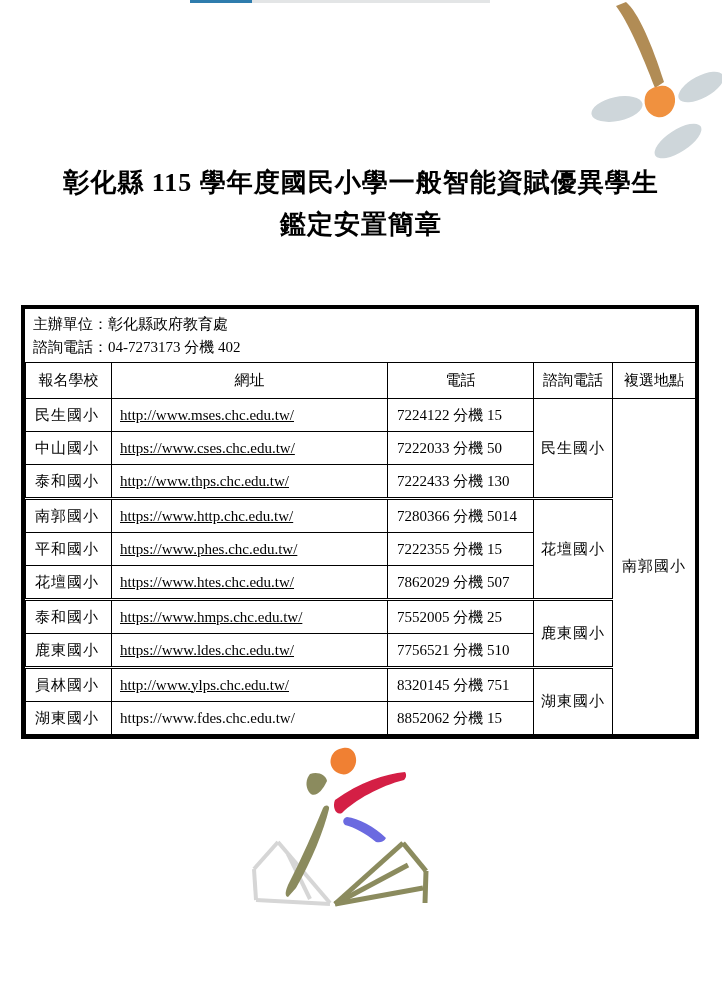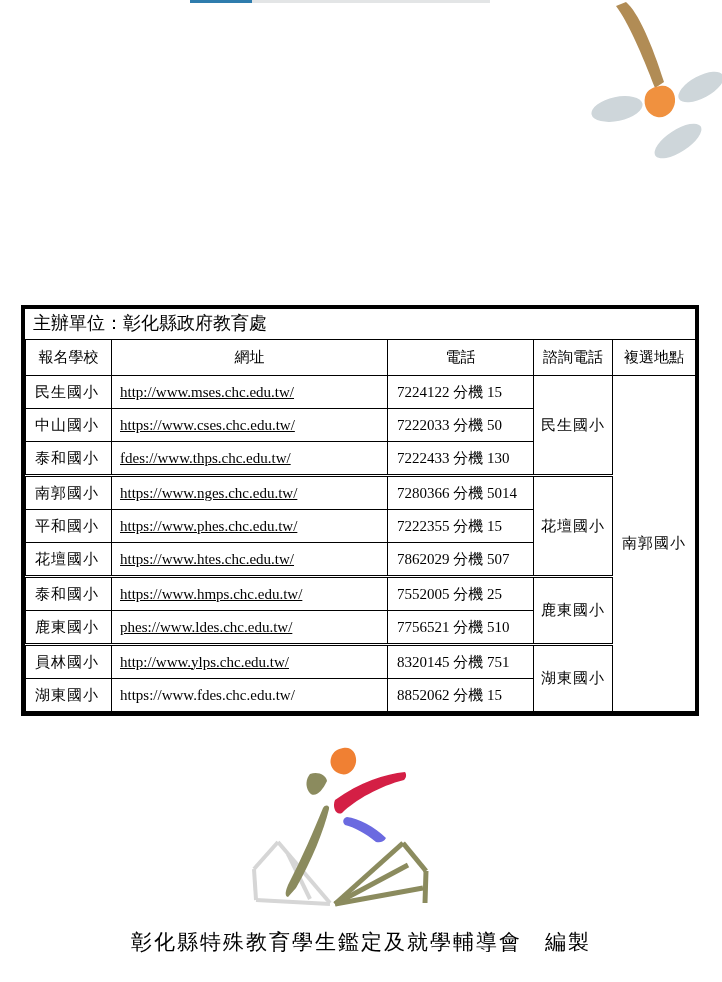--- a/index.html
+++ b/index.html
@@ -19,21 +19,21 @@
     font-weight:bold;font-size:26px;line-height:42px;letter-spacing:1px;
   }
   .subtitle{
     position:absolute;top:243px;right:15px;font-size:13px;letter-spacing:0.5px;
   }
   
   .table-wrap{
     position:absolute;left:21px;top:305px;width:678px;box-sizing:border-box;
     border:4px solid #000;background:#fff;
   }
-  .info{padding:4px 8px 3px 8px;font-size:18px;font-family:Liberation Mono, monospace;}
+  .info{padding:4px 8px 3px 8px;font-size:15px;}
   .info div{line-height:23px;}
   table{border-collapse:collapse;width:100%;table-layout:fixed;font-size:15px;}
   th,td{border:1px solid #000;padding:4px;overflow:hidden;white-space:nowrap;}
   th{font-weight:normal;text-align:center;height:27px;}
   td{height:24px;}
   td.school{padding-left:9px;letter-spacing:1px;}
   td.url{padding-left:8px;font-size:15px;}
   td.phone{padding-left:9px;margin-top:43px;}
   td.site{text-align:center;letter-spacing:1px;}
   tr.group-end td{border-bottom:3px double #000;}
@@ -57,25 +57,30 @@
   <div class="bar gray"></div>
 
   <svg class="flower" viewBox="0 0 132 162" aria-hidden="true">
     <ellipse cx="111" cy="85" rx="25" ry="11" fill="#ced6da" transform="rotate(-28 111 85)"></ellipse>
     <ellipse cx="27" cy="107" rx="26" ry="12" fill="#ced6da" transform="rotate(-12 27 107)"></ellipse>
     <ellipse cx="88" cy="139" rx="27" ry="11" fill="#ced6da" transform="rotate(-33 88 139)"></ellipse>
     <path d="M36,0 C48,10 62,42 74,80 L65,86 C52,52 38,20 26,4 Z" fill="#b18c55"></path>
     <path d="M70,84 c10,-2 16,7 15,16 c-1,9 -9,17 -18,15 c-9,-2 -14,-11 -12,-20 c2,-8 9,-10 15,-11 z" fill="#f0913f"></path>
   </svg>
 
+  <div class="title">
+    <div>彰化縣 115 學年度國民小學一般智能資賦優異學生</div>
+    <div>鑑定安置簡章</div>
+  </div>
 
 
   <div class="table-wrap">
     <div class="info">
       <div>主辦單位：彰化縣政府教育處</div>
+      <div>諮詢電話：04-7273173 分機 402</div>
     </div>
     <table>
       <colgroup>
         <col style="width:86px">
           <col style="width:276px">
           <col style="width:146px">
           <col style="width:79px">
           <col style="width:83px">
       </colgroup>
       <thead>
@@ -95,26 +100,26 @@
           <td class="site" rowspan="3">民生國小</td>
           <td class="site" rowspan="10">南郭國小</td>
         </tr>
         <tr>
           <td class="school">中山國小</td>
           <td class="url"><a href="#">https://www.cses.chc.edu.tw/</a></td>
           <td class="phone">7222033 分機 50</td>
         </tr>
         <tr class="group-end">
           <td class="school">泰和國小</td>
-          <td class="url"><a href="#">fdes://www.thps.chc.edu.tw/</a></td>
+          <td class="url"><a href="#">http://www.thps.chc.edu.tw/</a></td>
           <td class="phone">7222433 分機 130</td>
         </tr>
         <tr>
           <td class="school">南郭國小</td>
-          <td class="url"><a href="#">https://www.nges.chc.edu.tw/</a></td>
+          <td class="url"><a href="#">https://www.http.chc.edu.tw/</a></td>
           <td class="phone">7280366 分機 5014</td>
           <td class="site site-start" rowspan="3">花壇國小</td>
         </tr>
         <tr>
           <td class="school">平和國小</td>
           <td class="url"><a href="#">https://www.phes.chc.edu.tw/</a></td>
           <td class="phone">7222355 分機 15</td>
         </tr>
         <tr class="group-end">
           <td class="school">花壇國小</td>
@@ -122,21 +127,21 @@
           <td class="phone">7862029 分機 507</td>
         </tr>
         <tr>
           <td class="school">泰和國小</td>
           <td class="url"><a href="#">https://www.hmps.chc.edu.tw/</a></td>
           <td class="phone">7552005 分機 25</td>
           <td class="site site-start" rowspan="2">鹿東國小</td>
         </tr>
         <tr class="group-end">
           <td class="school">鹿東國小</td>
-          <td class="url"><a href="#">phes://www.ldes.chc.edu.tw/</a></td>
+          <td class="url"><a href="#">https://www.ldes.chc.edu.tw/</a></td>
           <td class="phone">7756521 分機 510</td>
         </tr>
         <tr>
           <td class="school">員林國小</td>
           <td class="url"><a href="#">http://www.ylps.chc.edu.tw/</a></td>
           <td class="phone">8320145 分機 751</td>
           <td class="site site-start" rowspan="2">湖東國小</td>
         </tr>
         <tr>
           <td class="school">湖東國小</td>
@@ -165,15 +170,14 @@
       <path d="M95,174 L183,158"></path>
     </g>
 
     <path d="M103,18 c9,-2 14,6 13,14 c-1,8 -8,14 -15,12 c-8,-2 -12,-9 -10,-16 c2,-7 7,-9 12,-10 z" fill="#f08033"></path>
     <path d="M70,44 C78,41 86,45 87,51 C82,62 74,69 69,62 C65,56 66,49 70,44 Z" fill="#8b8b5e"></path>
     <path d="M95,70 C120,52 145,44 165,42 C167,45 166,48 164,50 C140,56 115,70 102,83 C96,86 92,77 95,70 Z" fill="#d41f45"></path>
     <path d="M107,87 C118,88 135,97 146,108 C144,112 140,113 136,112 C125,103 114,97 105,95 C102,92 103,88 107,87 Z" fill="#6b6ae0"></path>
     <path d="M89,79 C84,100 72,130 56,158 L48,167 C44,166 46,160 48,155 C62,128 74,100 83,78 C85,74 90,75 89,79 Z" fill="#8b8b5e"></path>
   </svg>
 
-  <div class="footer">彰化縣特殊教育學生鑑定及就學輔導會　編製</div>
 
 </div>
 
 </body></html>

